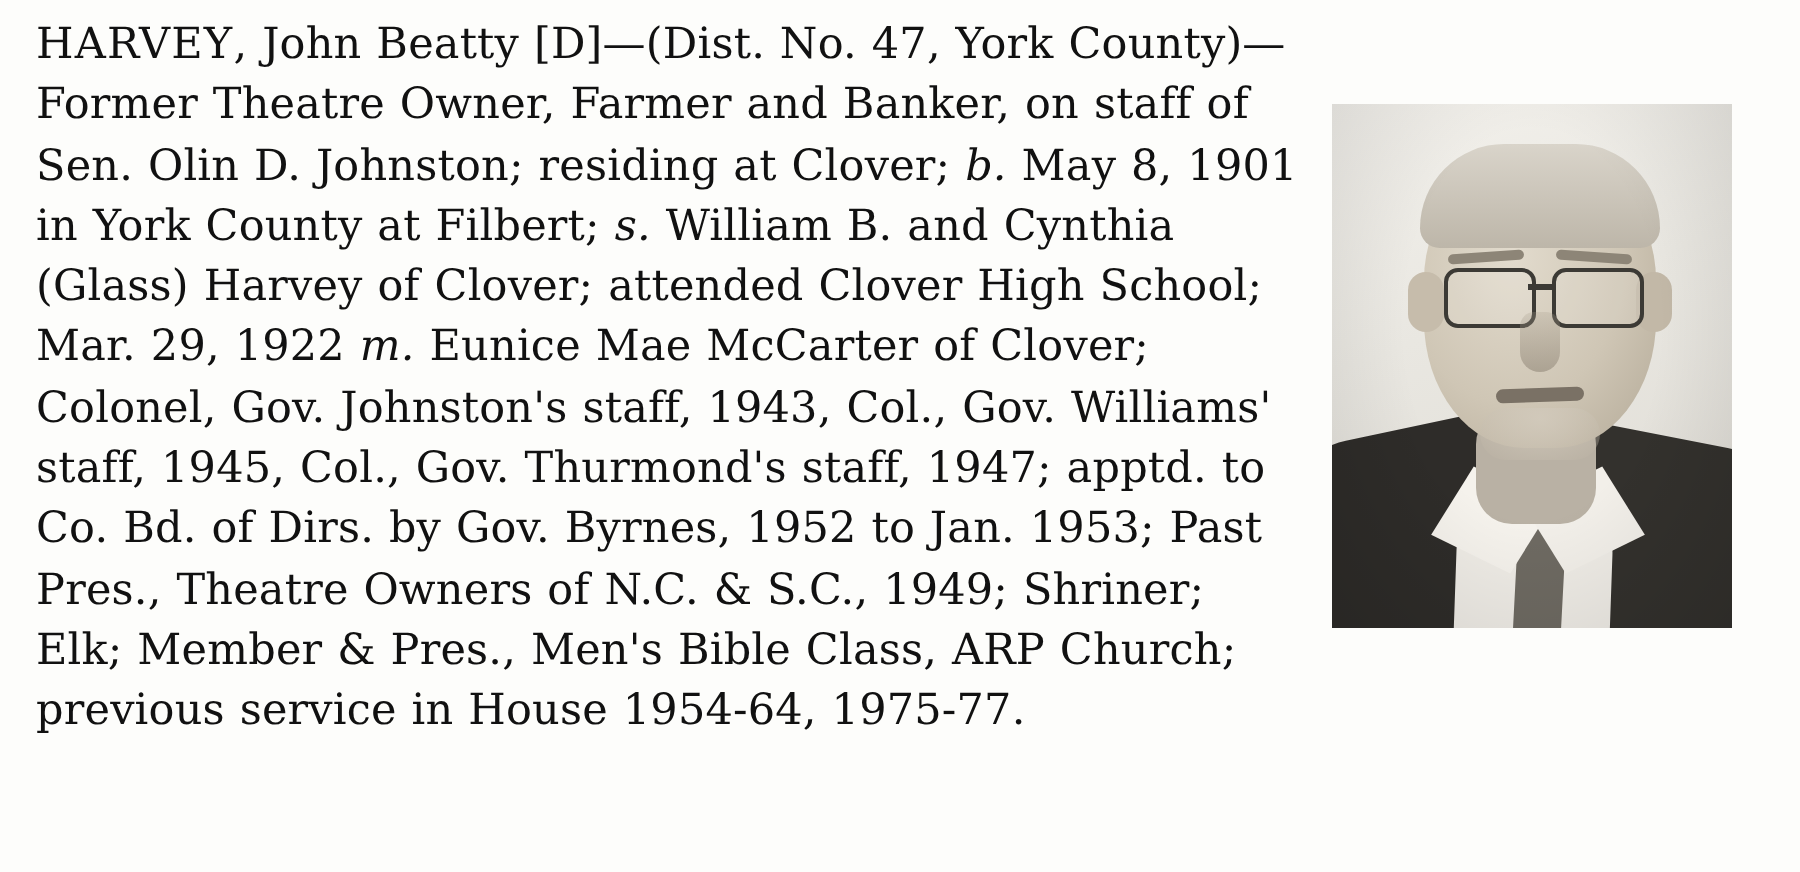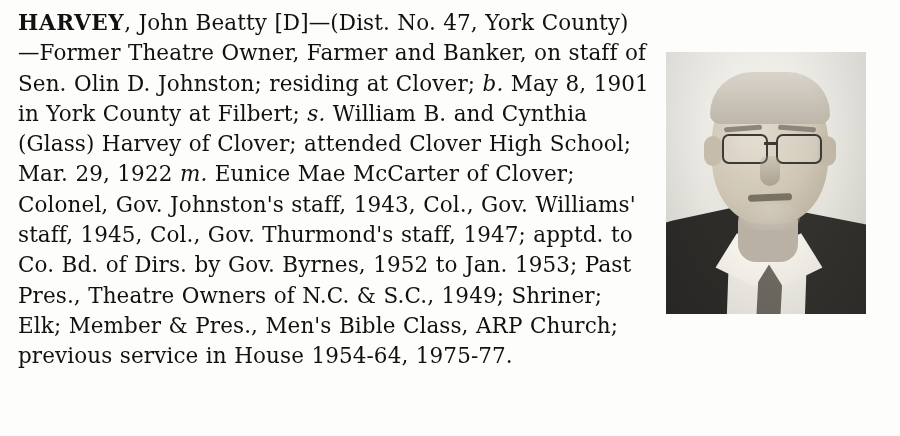--- a/index.html
+++ b/index.html
@@ -30,21 +30,21 @@
     font-family: "DejaVu Serif", serif;
     font-size: 21.5px;
     line-height: 30.3px;
     letter-spacing: 0.1px;
     text-align: left;
     color: #111111;
     margin: 0;
     word-spacing: 0.5px;
   }
   .bio-text .name {
-    font-weight: bold;
+    font-weight: normal;
     letter-spacing: 0.6px;
   }
   .bio-text .ital {
     font-style: italic;
   }
   
   .portrait-float {
     float: right;
     width: 218px;
     height: 272px;

